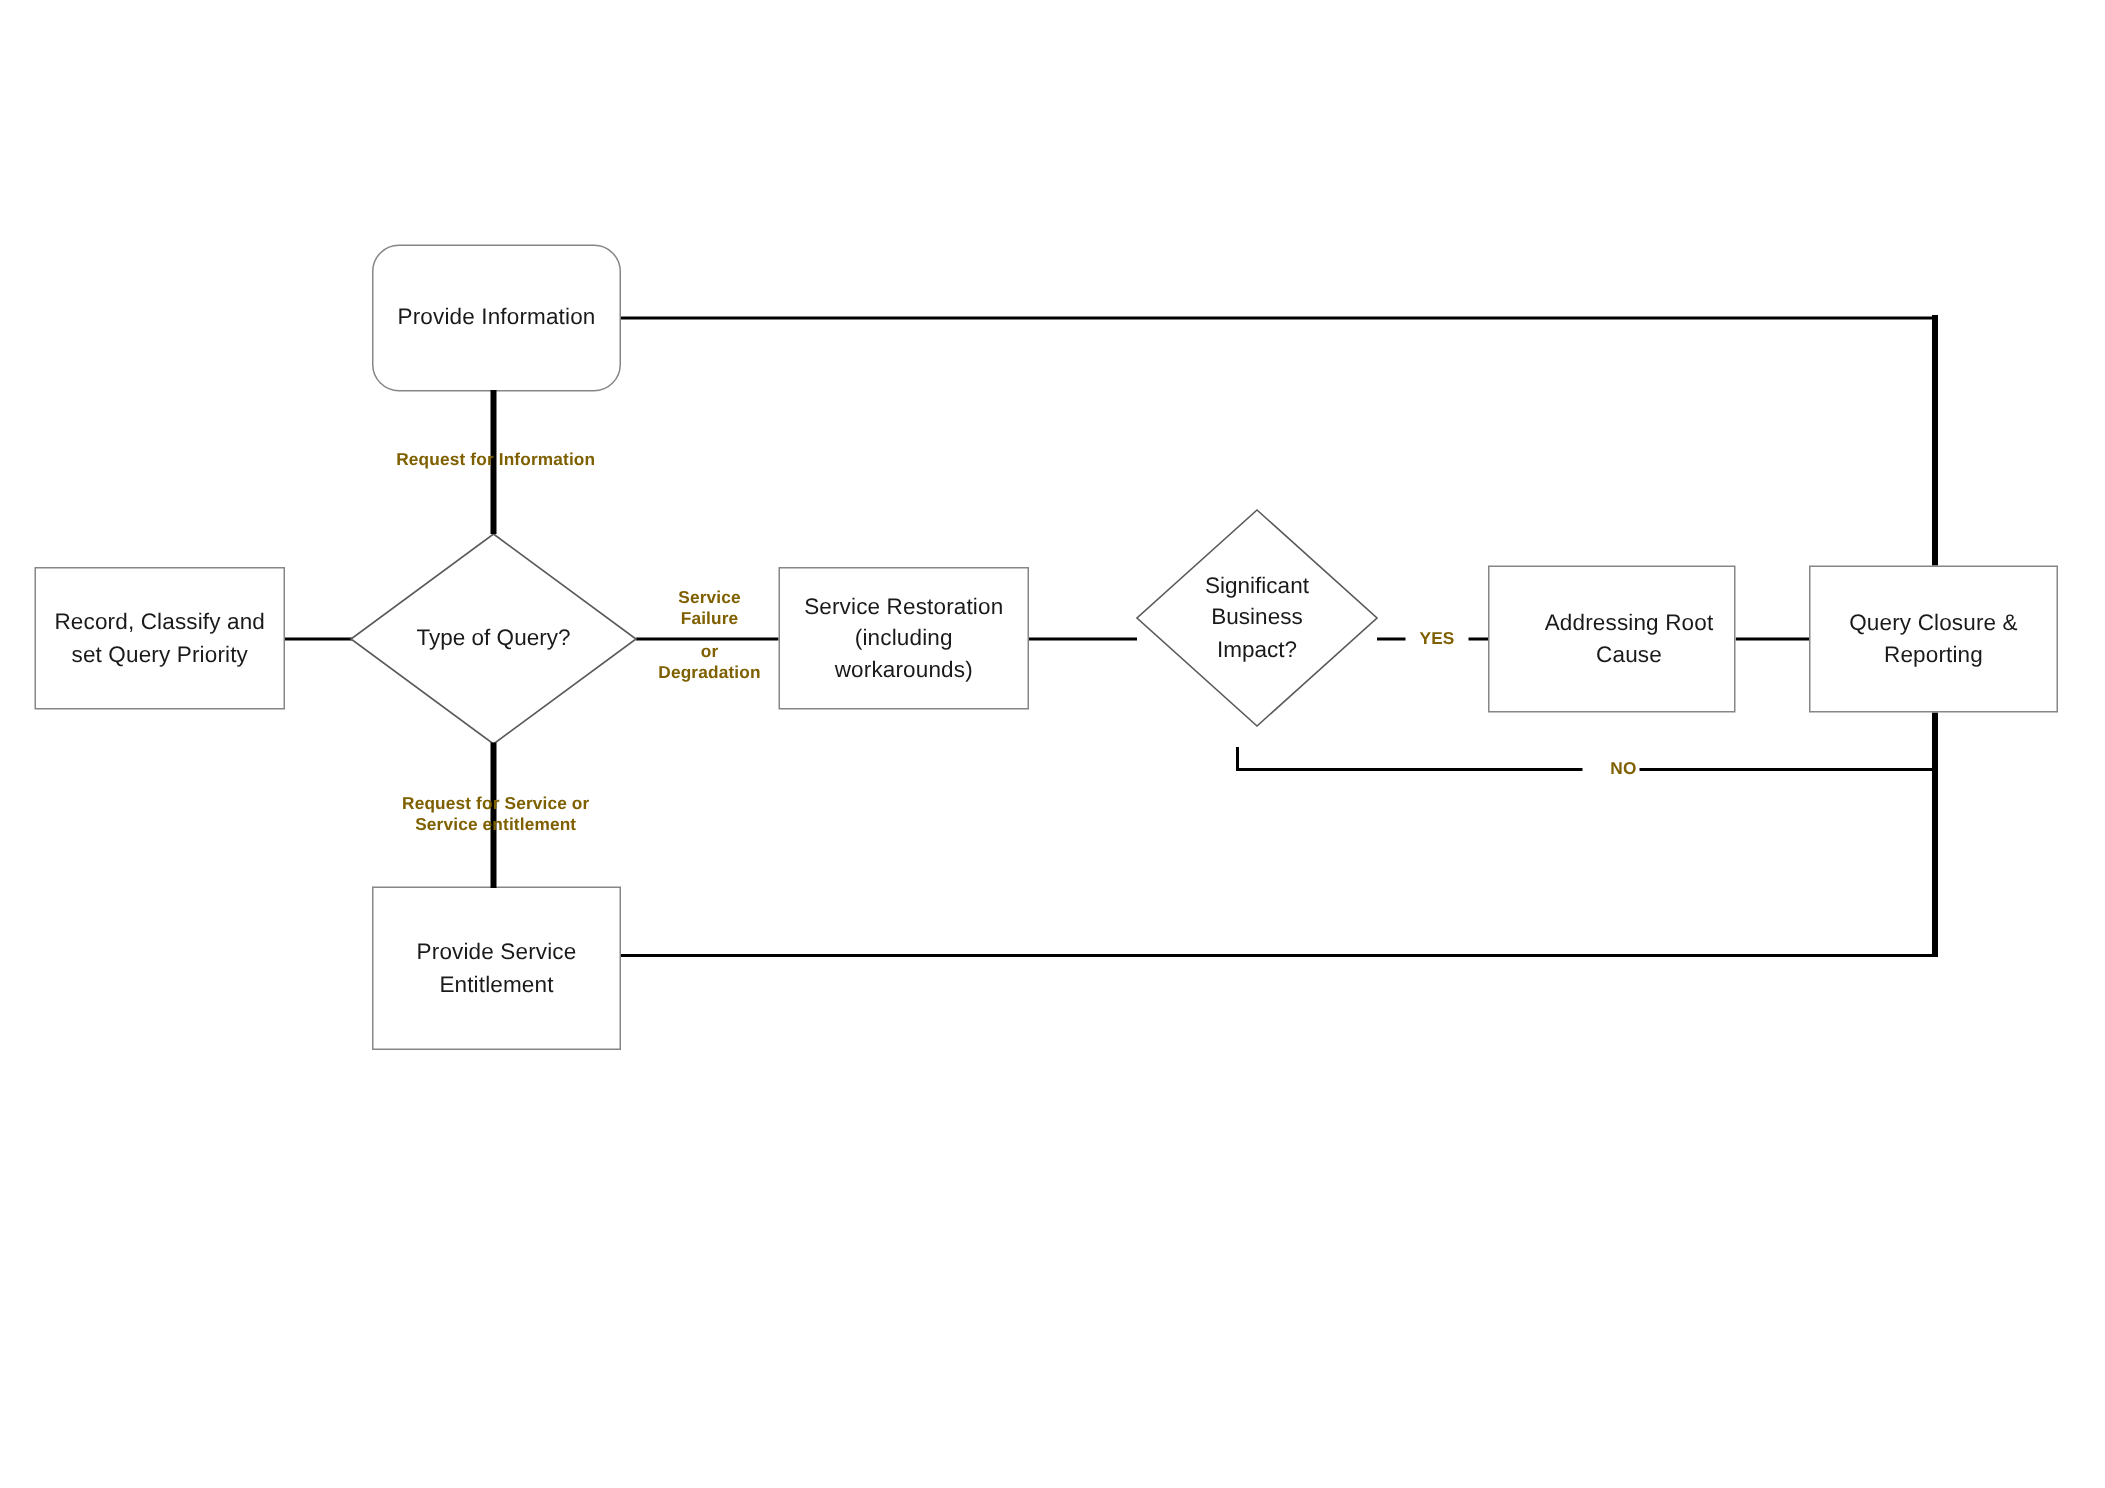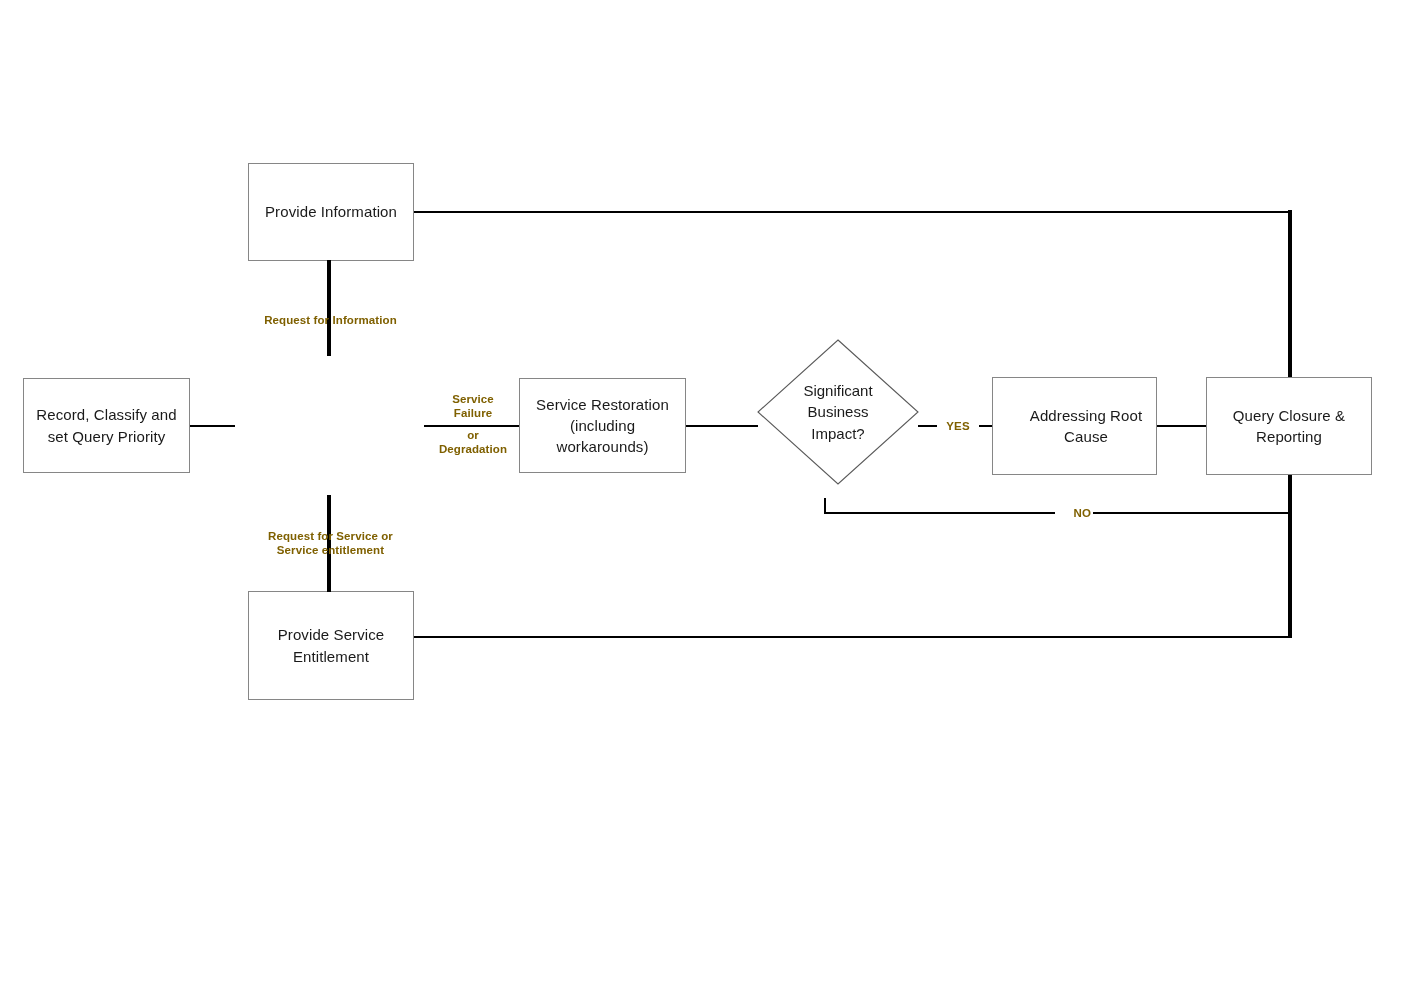--- a/index.html
+++ b/index.html
@@ -118,24 +118,30 @@
 
   <div class="edge-thick" style="left:327px; top:495px; width:4px; height:97px;"></div>
 
   <div class="edge-thick" style="left:1288px; top:210px; width:4px; height:428px;"></div>
 
   <div class="node node-box" style="left:23px; top:378px; width:167px; height:95px;">
     <div class="node-text">Record, Classify and
 set Query Priority</div>
   </div>
 
-  <div class="node node-box" style="left:248px; top:163px; width:166px; height:98px;">
+  <div class="node node-box" style="left:248px; top:163px; width:166px; height:98px;border-radius:18px;">
     <div class="node-text">Provide Information</div>
   </div>
 
+  <div class="diamond-wrap" style="left:233px; top:355px; width:192px; height:142px;">
+    <svg width="192" height="142" viewBox="0 0 192 142">
+      <polygon points="96,1 191,71 96,141 1,71" fill="#ffffff" stroke="#5a5a5a" stroke-width="1.1"></polygon>
+    </svg>
+    <div class="diamond-label">Type of Query?</div>
+  </div>
 
   <div class="node node-box" style="left:519px; top:378px; width:167px; height:95px;">
     <div class="node-text">Service Restoration
 (including
 workarounds)</div>
   </div>
 
   <div class="diamond-wrap" style="left:757px; top:339px; width:162px; height:146px;">
     <svg width="162" height="146" viewBox="0 0 162 146">
       <polygon points="81,1 161,73 81,145 1,73" fill="#ffffff" stroke="#5a5a5a" stroke-width="1.1"></polygon>
@@ -153,21 +159,21 @@
   <div class="node node-box" style="left:1206px; top:377px; width:166px; height:98px; z-index:7;">
     <div class="node-text">Query Closure &amp;
 Reporting</div>
   </div>
 
   <div class="node node-box" style="left:248px; top:591px; width:166px; height:109px;">
     <div class="node-text">Provide Service
 Entitlement</div>
   </div>
 
-  <div class="edge-label" style="left:204px; top:300px; width:253px;margin-top:13px;">Request for Information</div>
+  <div class="edge-label" style="left:204px; top:300px; width:253px;">Request for Information</div>
 
   <div class="edge-label" style="left:428px; top:392px; width:90px;">Service
 Failure</div>
 
   <div class="edge-label" style="left:428px; top:428px; width:90px;">or
 Degradation</div>
 
   <div class="edge-label" style="left:204px; top:529px; width:253px;">Request for Service  or
 Service entitlement</div>
 

